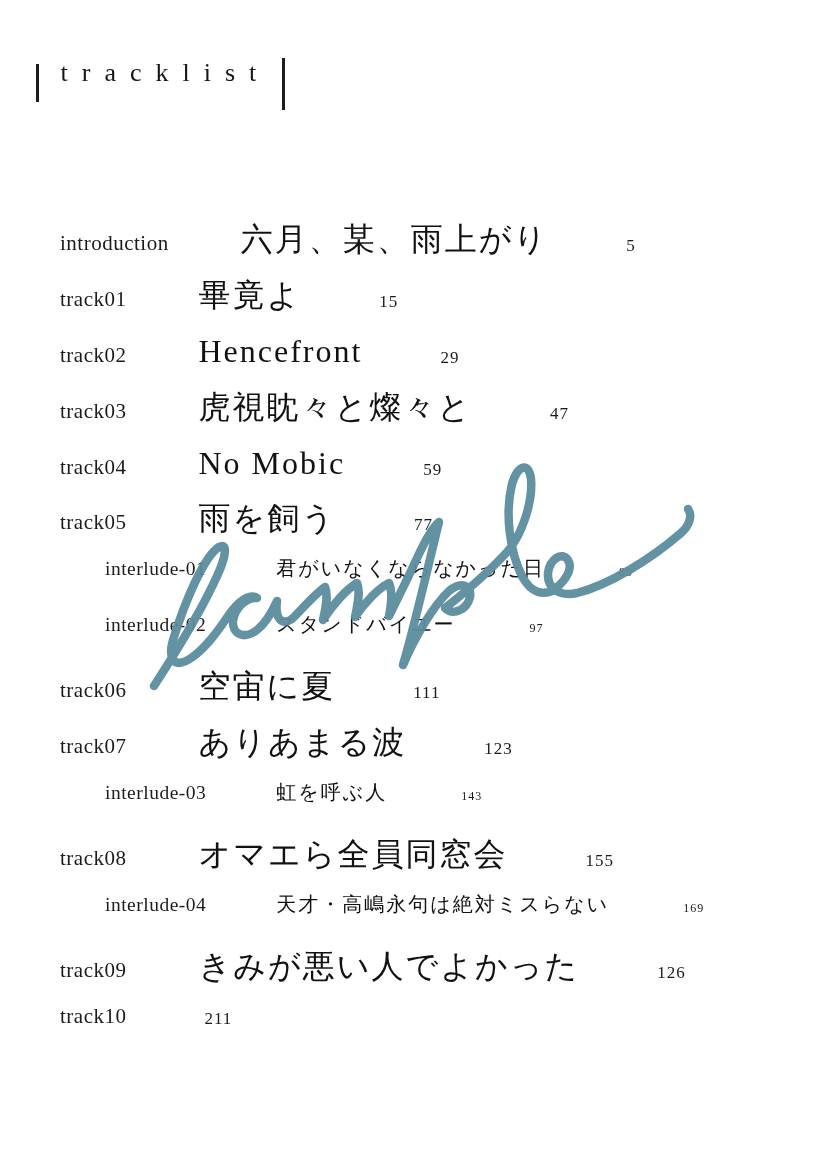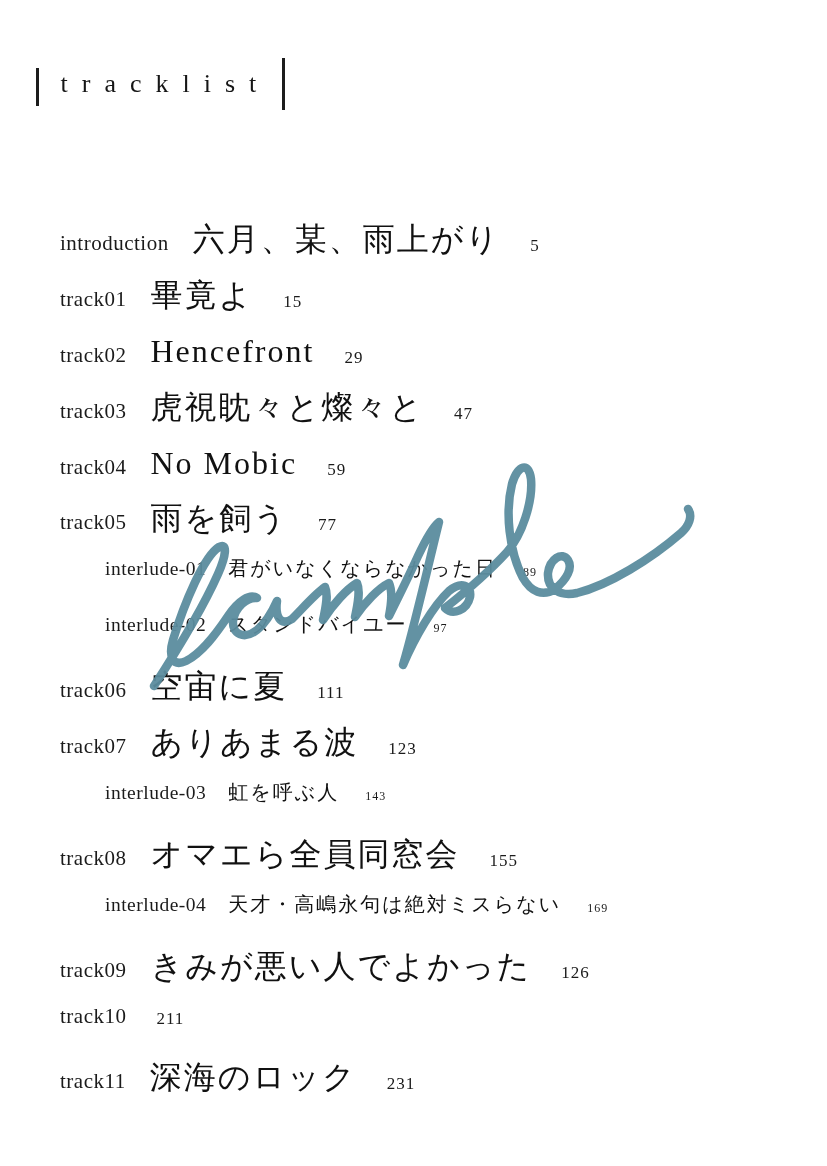--- a/index.html
+++ b/index.html
@@ -5,36 +5,36 @@
   html,body{margin:0;padding:0;}
   body{
     width:827px;height:1166px;position:relative;overflow:hidden;
     background:#ffffff;
     font-family:"Liberation Serif","DejaVu Serif",serif;
     color:#1c1c1c;
   }
   
   .header{
     position:absolute;left:36px;top:58px;
-    display:flex;align-items:center;
+    display:flex;align-items:flex-start;
   }
   .bar{background:#1c1c1c;}
   .bar.left{width:2.5px;height:38px;margin-top:6px;}
   .bar.right{width:3px;height:52px;margin-left:4px;}
   .header-title{
     font-size:26px;letter-spacing:14px;
     padding:0 8px 0 22px;color:#161616;
   }
   
   .toc{
     position:absolute;left:60px;top:222px;right:20px;
   }
   .row{
     height:55.9px;
-    display:flex;align-items:baseline;white-space:nowrap;
+    display:flex;align-items:baseline;white-space:nowrap;gap:48px;
   }
   .row .label{
     font-size:21px;letter-spacing:0.5px;color:#1b1b1b;
   }
   .row .title{
     font-size:32px;letter-spacing:2px;color:#111;
     margin-left:24px;line-height:1.1;
   }
   .row .pagenum{
     font-size:17px;margin-left:30px;color:#1b1b1b;
@@ -127,25 +127,20 @@
     </div>
     <div class="row track">
       <span class="label">track09</span>
       <span class="title">きみが悪い人でよかった</span>
       <span class="pagenum">126</span>
     </div>
     <div class="row track">
       <span class="label">track10</span>
       <span class="pagenum">211</span>
     </div>
-    <div class="row track">
-      <span class="label">track11</span>
-      <span class="title">深海のロック</span>
-      <span class="pagenum">231</span>
-    </div>
   </div>
 
 <svg class="watermark" viewBox="0 0 560 262" role="img" aria-label="sample">
   <path id="wm-path" fill="none" stroke="#5b8c9e" stroke-width="8.5" stroke-linecap="round" stroke-linejoin="round" opacity="0.95" d="M 14,248
            C 36,214 62,172 78,136
            C 86,118 88,104 79,109
            C 64,118 44,166 33,202
            C 28,219 33,229 46,223
            C 62,215 76,196 88,178
            C 98,163 110,155 117,160

